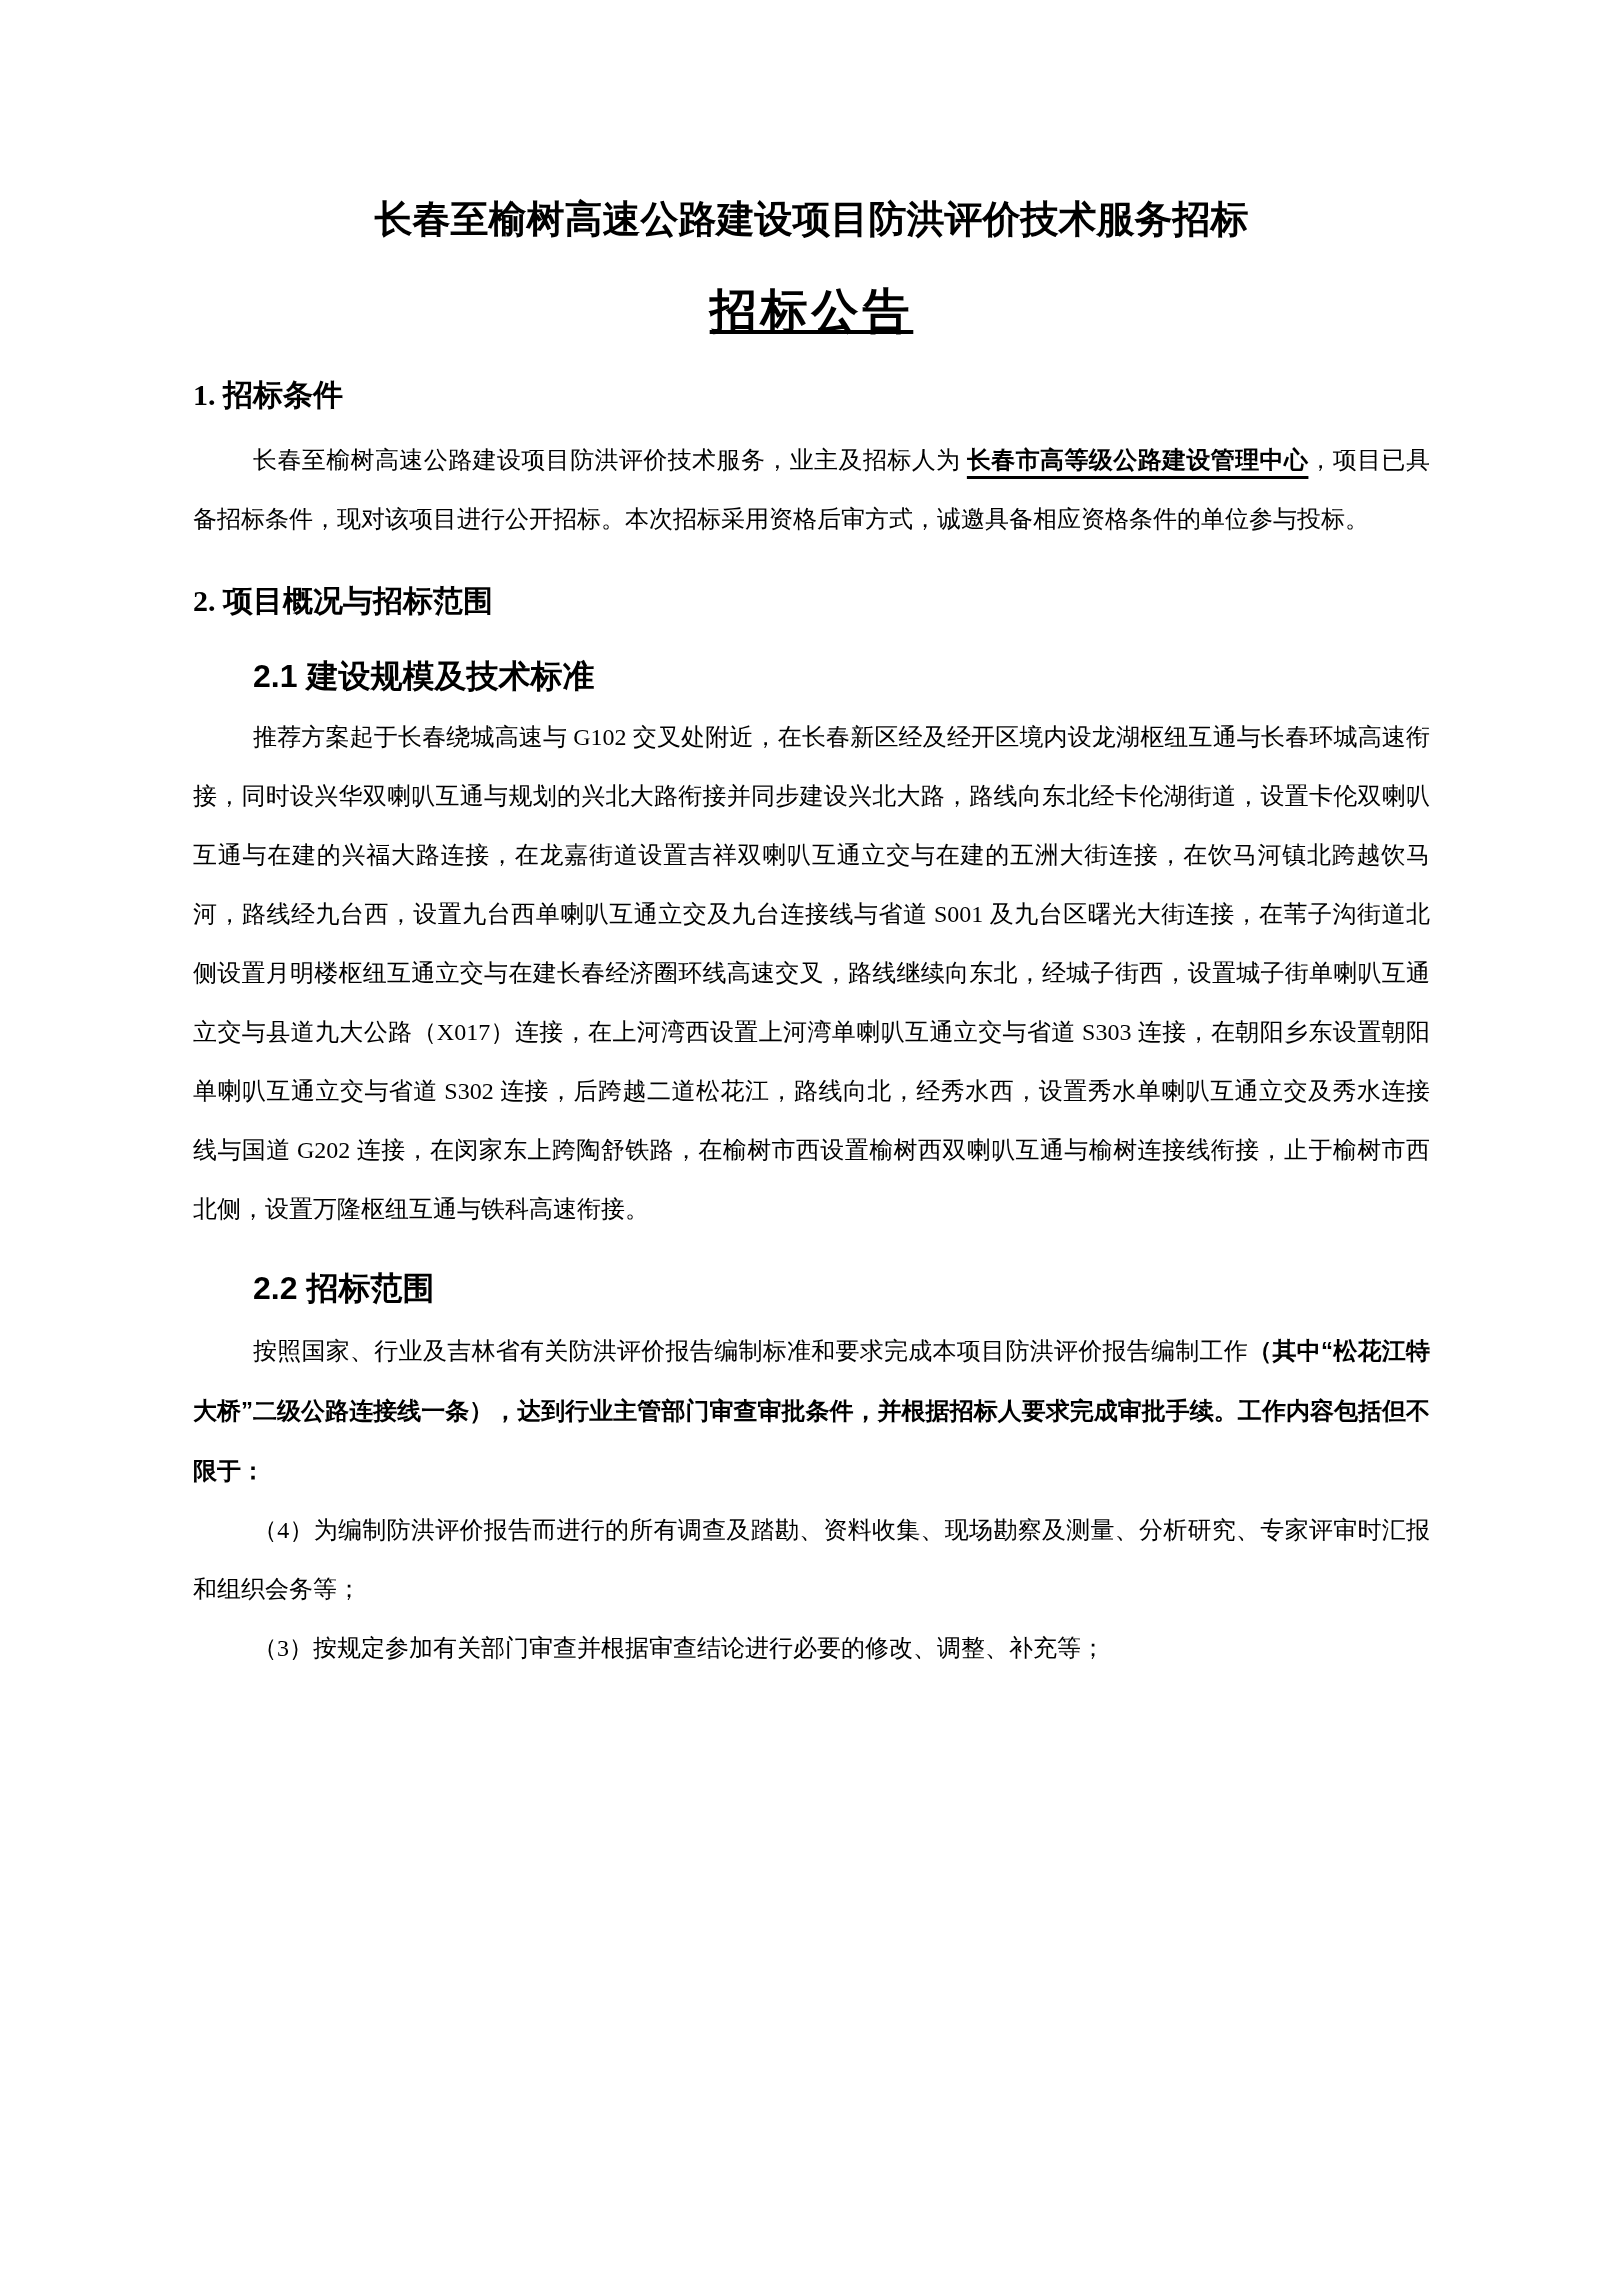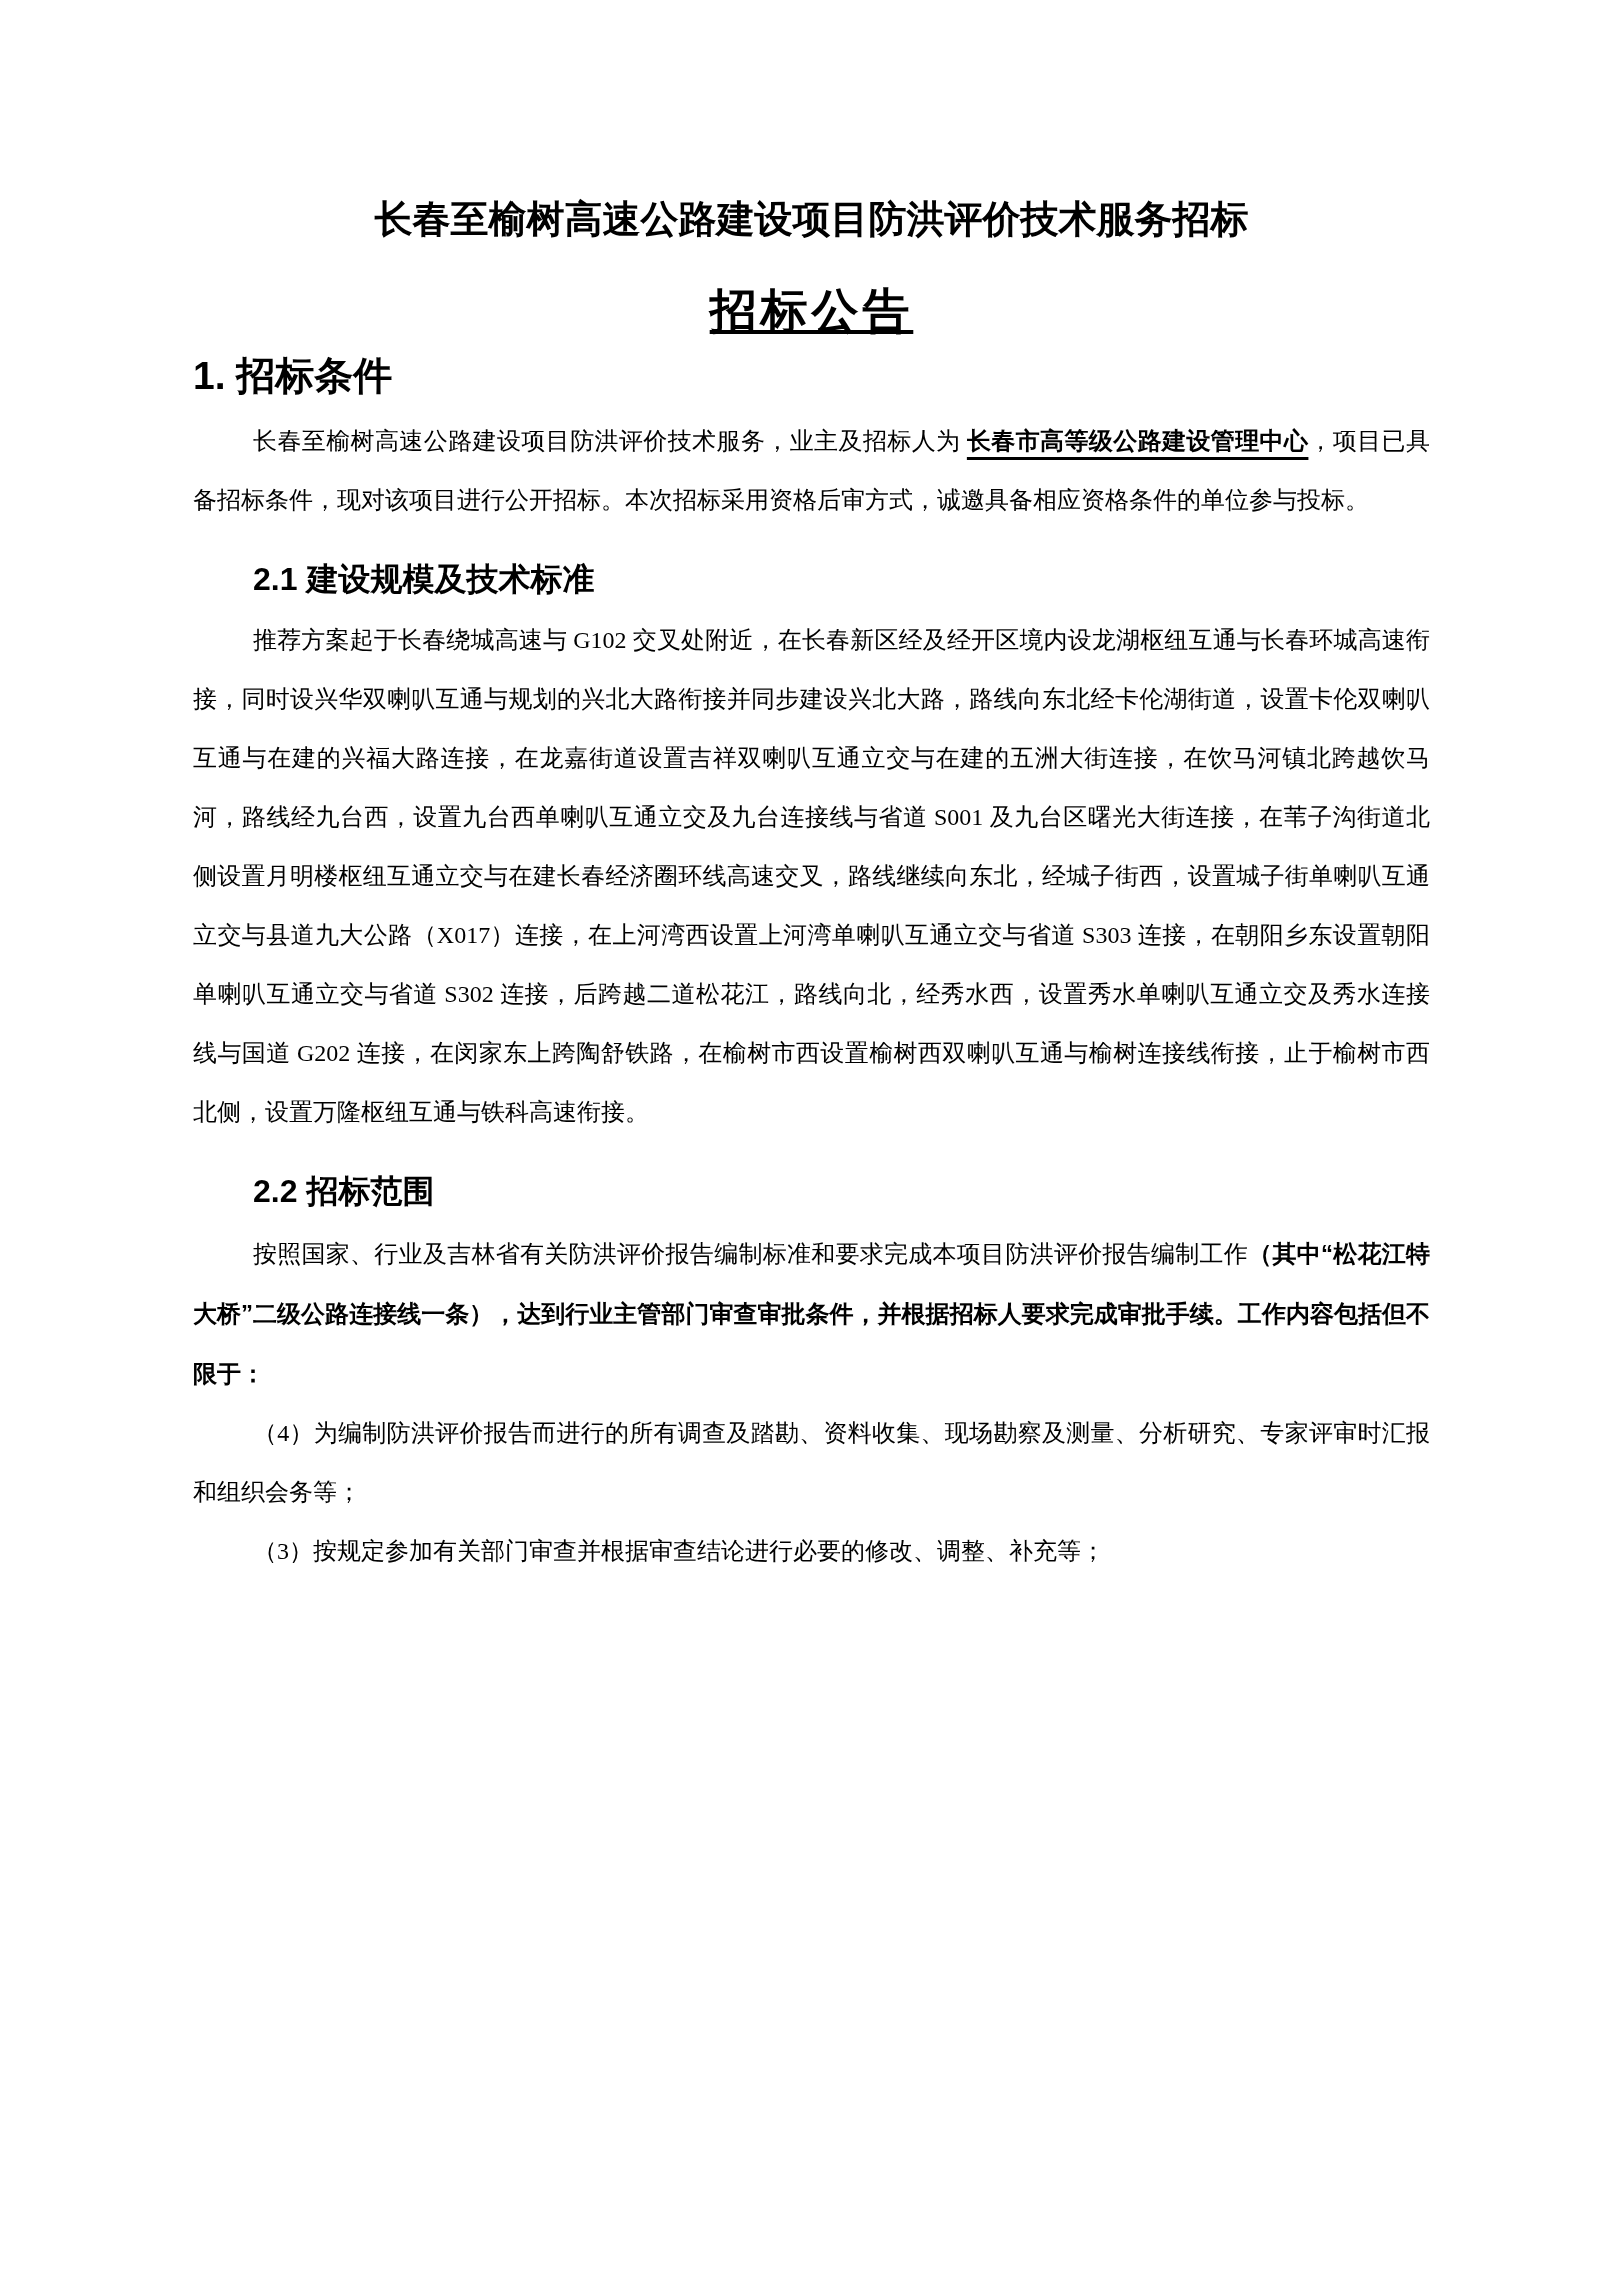--- a/index.html
+++ b/index.html
@@ -26,25 +26,25 @@
     font-family: "Liberation Sans", "DejaVu Sans", sans-serif;
     font-weight: bold;
     font-size: 47px;
     line-height: 65px;
     letter-spacing: 3.9px;
     text-align: center;
     margin: 31px 0 0 0;
     text-decoration: underline;
   }
   .h1 {
-    font-family: Liberation Sans, sans-serif;
+    font-family: Liberation Serif, serif;
     font-weight: bold;
-    font-size: 39px;
+    font-size: 30px;
     line-height: 52px;
-    margin: 7px 0 0 0;
+    margin: 26px 0 0 0;
   }
   .h2 {
     font-family: "Liberation Sans", "DejaVu Sans", sans-serif;
     font-weight: bold;
     font-size: 32px;
     line-height: 46px;
     margin: 26px 0 0 0;
     padding-left: 60px; 
   }
   .para {
@@ -75,20 +75,21 @@
   <div class="content">
 
     <h1 class="doc-title">长春至榆树高速公路建设项目防洪评价技术服务招标</h1>
 
     <h2 class="doc-subtitle">招标公告</h2>
 
     <div class="h1">1. 招标条件</div>
 
     <p class="para"><span>长春至榆树高速公路建设项目防洪评价技术服务，业主及招标人为 </span><span class="owner-run">长春市高等级公路建设管理中心</span><span>，项目已具备招标条件，现对该项目进行公开招标。本次招标采用资格后审方式，诚邀具备相应资格条件的单位参与投标。</span></p>
 
+    <div class="h1">2. 项目概况与招标范围</div>
 
     <div class="h2">2.1 建设规模及技术标准</div>
 
     <p class="para">推荐方案起于长春绕城高速与 G102 交叉处附近，在长春新区经及经开区境内设龙湖枢纽互通与长春环城高速衔接，同时设兴华双喇叭互通与规划的兴北大路衔接并同步建设兴北大路，路线向东北经卡伦湖街道，设置卡伦双喇叭互通与在建的兴福大路连接，在龙嘉街道设置吉祥双喇叭互通立交与在建的五洲大街连接，在饮马河镇北跨越饮马河，路线经九台西，设置九台西单喇叭互通立交及九台连接线与省道 S001 及九台区曙光大街连接，在苇子沟街道北侧设置月明楼枢纽互通立交与在建长春经济圈环线高速交叉，路线继续向东北，经城子街西，设置城子街单喇叭互通立交与县道九大公路（X017）连接，在上河湾西设置上河湾单喇叭互通立交与省道 S303 连接，在朝阳乡东设置朝阳单喇叭互通立交与省道 S302 连接，后跨越二道松花江，路线向北，经秀水西，设置秀水单喇叭互通立交及秀水连接线与国道 G202 连接，在闵家东上跨陶舒铁路，在榆树市西设置榆树西双喇叭互通与榆树连接线衔接，止于榆树市西北侧，设置万隆枢纽互通与铁科高速衔接。</p>
 
 
     <div class="h2">2.2 招标范围</div>
 
     <p class="para"><span>按照国家、行业及吉林省有关防洪评价报告编制标准和要求完成本项目防洪评价报告编制工作</span><span class="bold-sans-run">（其中“松花江特大桥”二级公路连接线一条），达到行业主管部门审查审批条件，并根据招标人要求完成审批手续。工作内容包括但不限于：</span></p>
 

